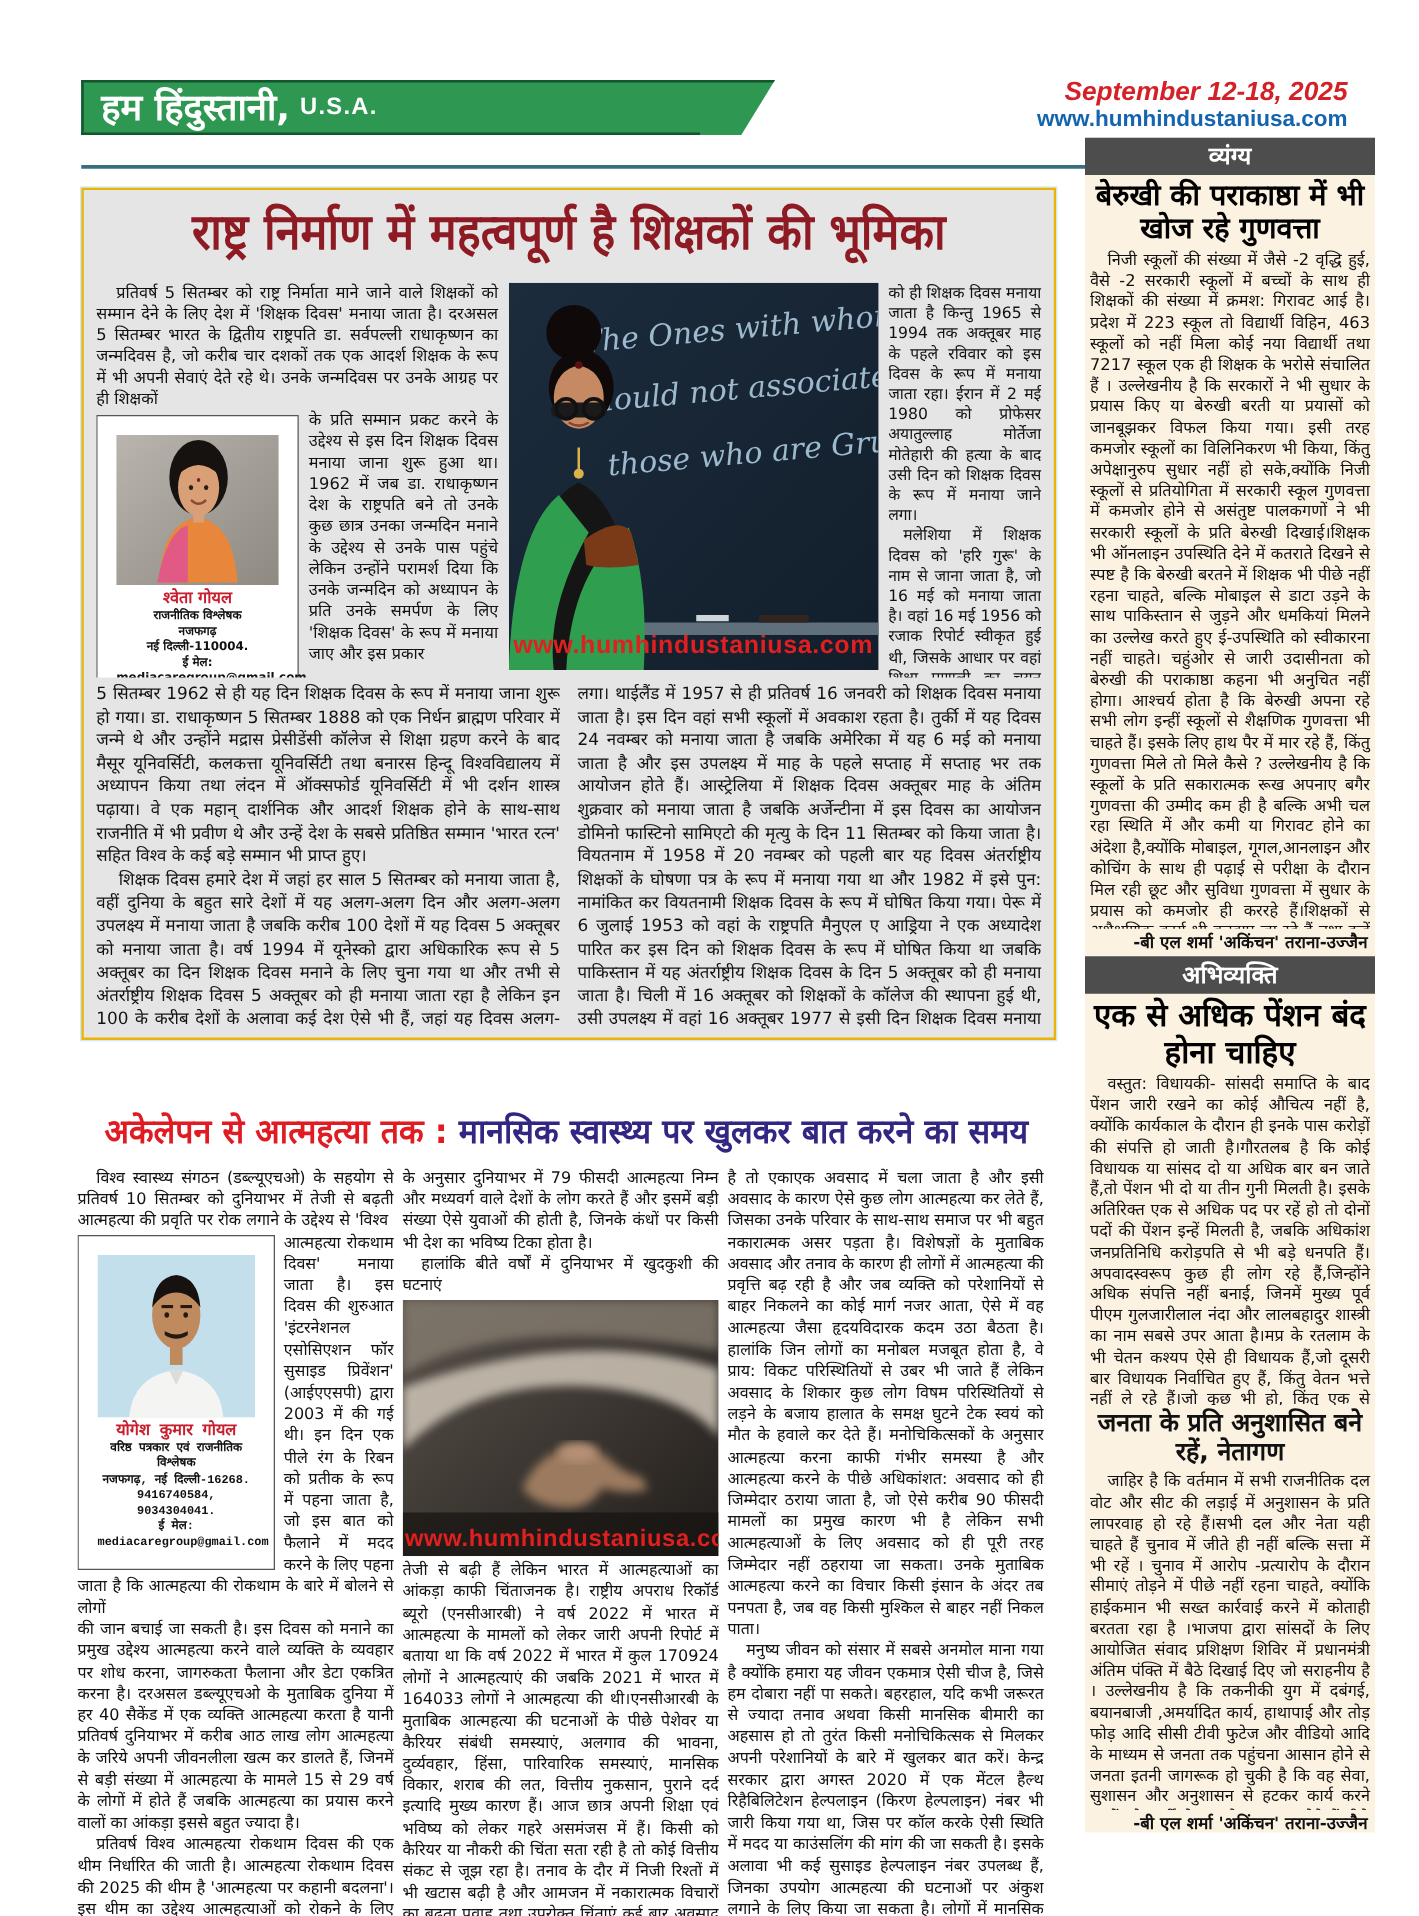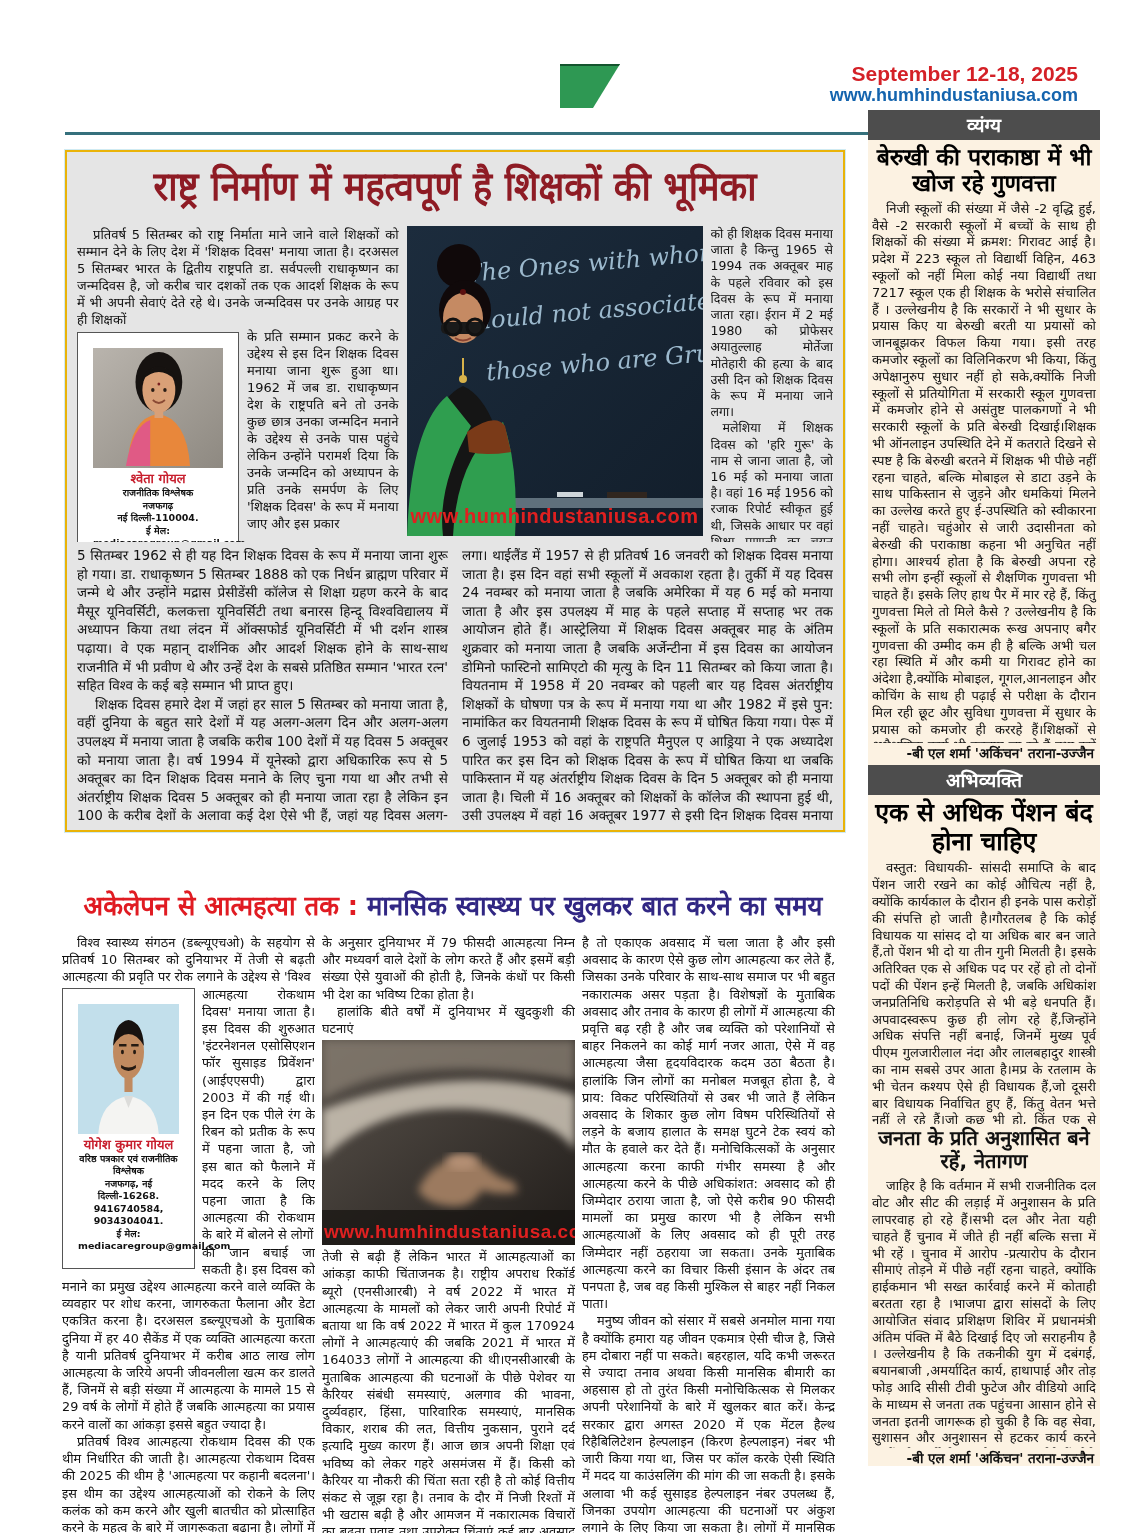--- a/index.html
+++ b/index.html
@@ -22,21 +22,21 @@
     position:absolute;left:495px;top:2px;width:60px;height:44px;background:#2e9853;
     clip-path:polygon(0 0,100% 0,55% 100%,0 100%);border-top:2px solid #14542e;box-sizing:border-box;
   }
   .mh-yellow{
     position:absolute;left:520px;top:2px;width:175px;height:44px;background:#f0e9a0;
     clip-path:polygon(18% 0,100% 0,100% 100%,0 100%);
     display:flex;align-items:center;justify-content:center;
   }
   .mh-yellow .page-label{font-family:"Liberation Sans",sans-serif;font-weight:bold;font-size:25px;color:#000;}
   .mh-right{position:absolute;right:0;top:0;text-align:right;}
-  .mh-date{color:#d42127;font-weight:bold;font-size:21px;font-family:"Liberation Sans",sans-serif;line-height:1.1;}
+  .mh-date{color:#d42127;font-weight:bold;font-size:21px;font-family:"Liberation Sans",sans-serif;line-height:1.1;font-style:italic;}
   .mh-site{color:#1464ae;font-weight:bold;font-size:18px;font-family:"Liberation Sans",sans-serif;line-height:1.2;}
   #top-rule{left:65px;top:132px;width:1013px;height:3px;background:#35707c;}
 
   
   #main-article{
     left:65px;top:150px;width:780px;height:682px;box-sizing:border-box;
     border:2px solid #eab308;outline:1px solid #cfeaf2;background:#e5e5e5;
     padding:4px 10px;overflow:hidden;
   }
   .main-headline{
@@ -92,29 +92,33 @@
   .bottom-headline{
     text-align:center;font-weight:bold;font-size:27px;white-space:nowrap;
     transform:scaleX(.95);transform-origin:center;height:42px;line-height:40px;overflow:hidden;
   }
   .bh-red{color:#e01b22;}
   .bh-blue{color:#312783;}
   .bottom-cols{display:flex;gap:7px;margin-top:6px;height:632px;overflow:hidden;}
   .b-col{width:253px;font-size:12.8px;line-height:17.2px;text-align:justify;overflow:hidden;}
   .b-col p{margin:0;}
   .b-col p.ind{text-indent:15px;}
-  .b-col .author-card{width:133px;margin:2px 7px 2px 0;}
+  .b-col .author-card{width:158px;margin:2px 7px 2px 0;font-family:Liberation Mono, monospace;}
   .hands-photo{width:253px;height:205px;position:relative;margin:3px 0;overflow:hidden;}
   .hands-photo .photo-watermark{font-size:19px;bottom:5px;left:2px;}
   .chalk{font-family:"DejaVu Serif",serif;font-style:italic;}
 </style>
 </head>
 <body>
 
 <div id="masthead" class="abs">
+  <div class="mh-green">
+    <span class="paper-name">हम हिंदुस्तानी,</span>
+    <span class="paper-region">U.S.A.</span>
+  </div>
   <div class="mh-slant"></div>
   <div class="mh-right">
     <div class="mh-date">September 12-18, 2025</div>
     <div class="mh-site">www.humhindustaniusa.com</div>
   </div>
 </div>
 <div id="top-rule" class="abs"></div>
 
 <div id="main-article" class="abs">
   <div class="main-headline">राष्ट्र निर्माण में महत्वपूर्ण है शिक्षकों की भूमिका</div>

